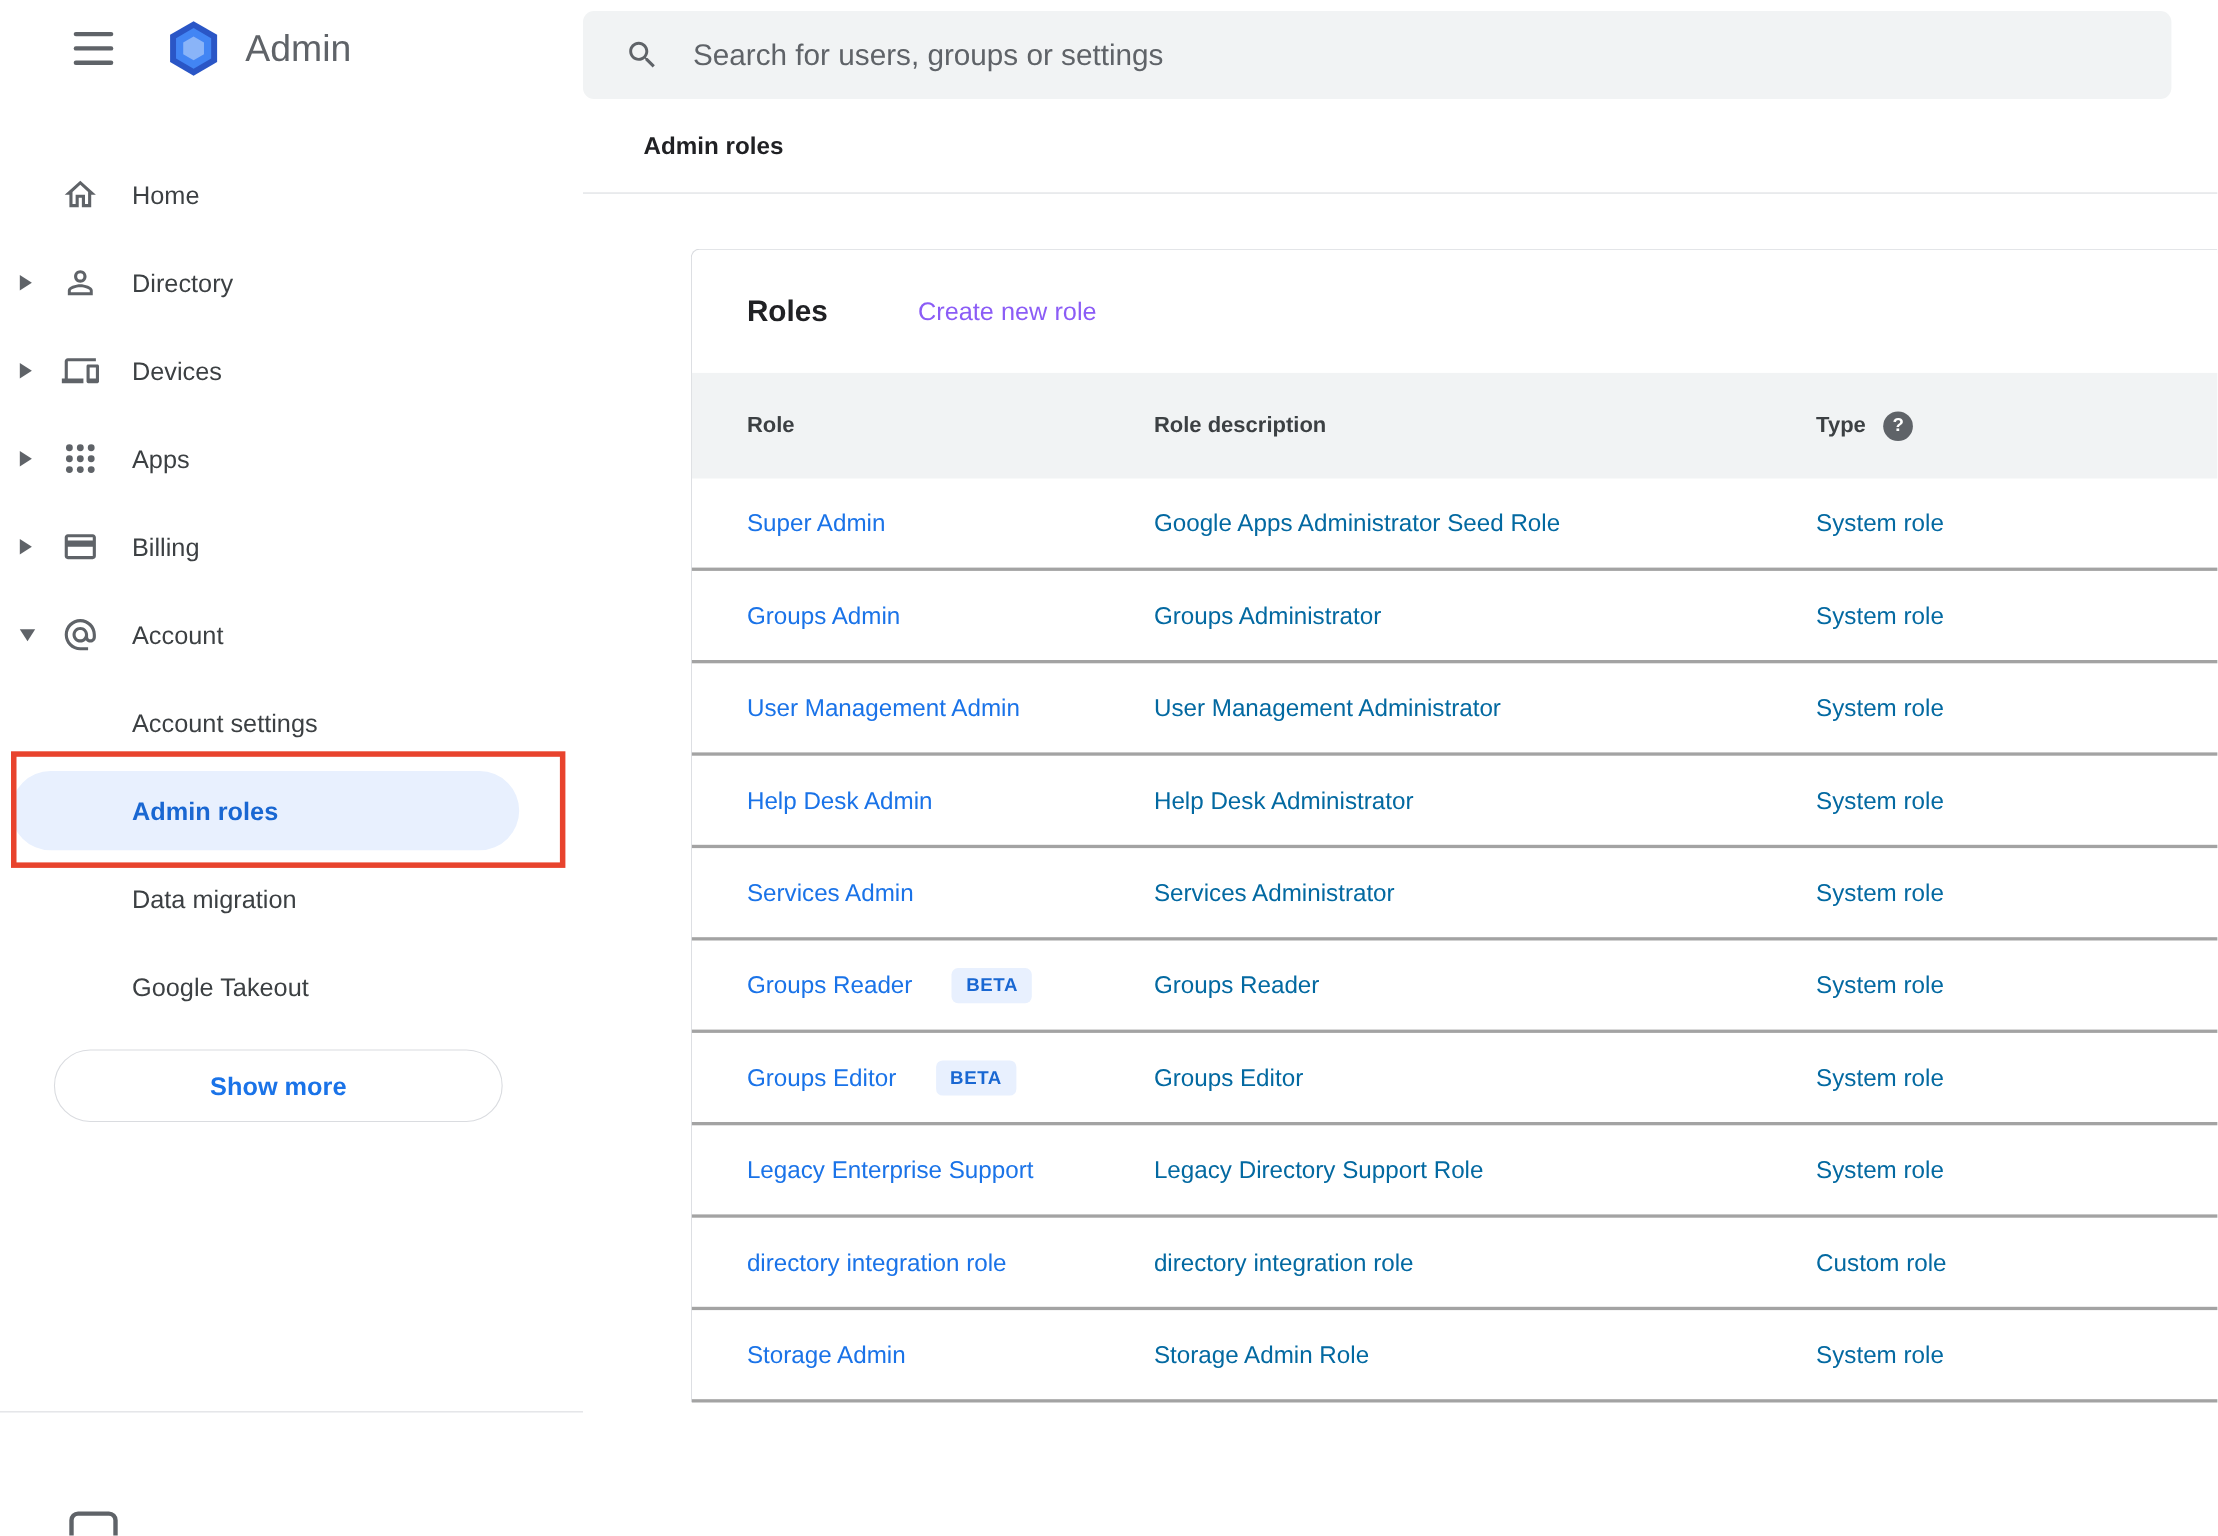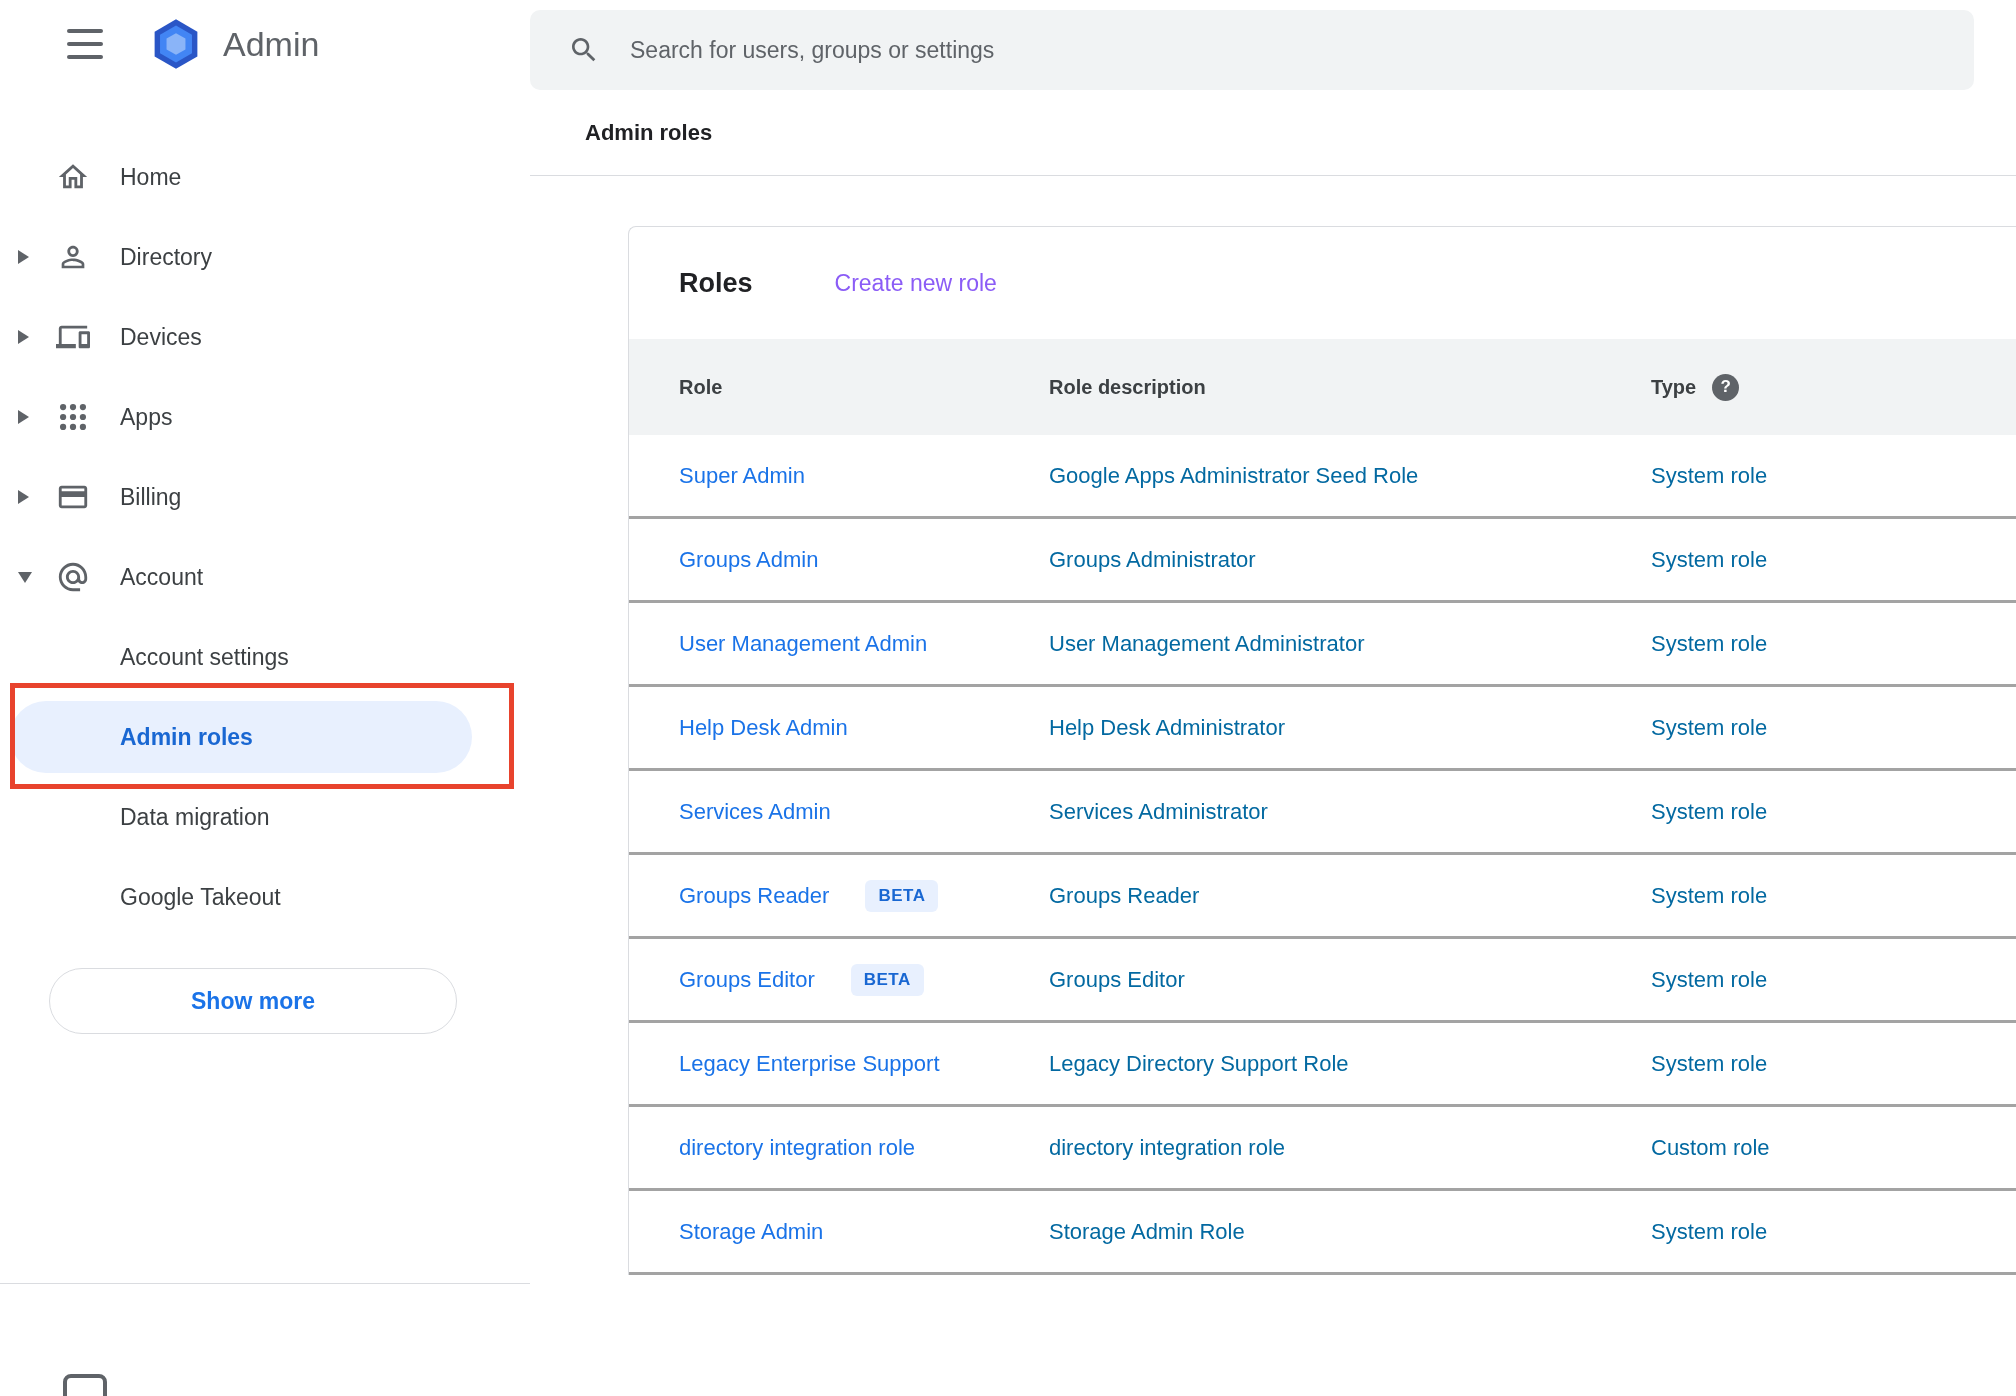--- a/index.html
+++ b/index.html
@@ -33,39 +33,39 @@
     content:""; position:absolute; left:10px; top:4px; width:462px; height:72px;
     background:#e8f0fe; border-radius:36px; z-index:0;
   }
   .nav-item.selected .nav-label { position:relative; z-index:1; color:#1967d2; font-weight:bold; }
 
   .annotation-box {
     position:absolute; left:10px; top:683px; width:504px; height:106px;
     border:5px solid #e8432d; z-index:2; pointer-events:none;
   }
 
-  .show-more-wrap { margin-top:31px; padding-left:49px; }
+  .show-more-wrap { margin-top:17px; padding-left:49px; }
   .show-more-btn {
     width:408px; height:66px; border:1px solid #dadce0; border-radius:33px;
     background:#fff; color:#1a73e8; font-size:23px; font-weight:bold;
     display:flex; align-items:center; justify-content:center; cursor:pointer;
     font-family:"Liberation Sans", sans-serif;
   }
   .sidebar-bottom-divider { position:absolute; left:0; top:1283px; width:530px; height:1px; background:#dadce0; }
   .partial-bottom-icon { position:absolute; left:63px; top:1374px; width:44px; height:44px;
     border:4px solid #5f6368; border-radius:8px; }
 
   
   #main { position:absolute; left:530px; top:0; right:0; bottom:0; }
   .search-bar {
     margin:10px 42px 0 0; height:80px; background:#f1f3f4; border-radius:10px;
     display:flex; align-items:center; padding-left:38px; cursor:text;
   }
   .search-bar svg { width:32px; height:32px; fill:#5f6368; flex:none; }
-  .search-placeholder { margin-left:30px; font-size:23px; color:#5f6368; }
+  .search-placeholder { margin-left:30px; font-size:27px; color:#5f6368; }
 
   .breadcrumb-row { height:86px; display:flex; align-items:center; padding-left:55px;
     border-bottom:1px solid #dadce0; }
   .breadcrumb-title { font-size:22px; font-weight:bold; color:#202124; }
 
   .roles-card { margin:50px 0 0 98px; background:#fff;
     border-top:1px solid #dadce0; border-left:1px solid #dadce0; border-top-left-radius:8px; }
   .card-header { height:112px; display:flex; align-items:center; padding-left:50px; }
   .card-title { font-size:27px; font-weight:bold; color:#202124; }
   .create-link { margin-left:82px; font-size:23px; color:#8b5cf6; cursor:pointer; }

